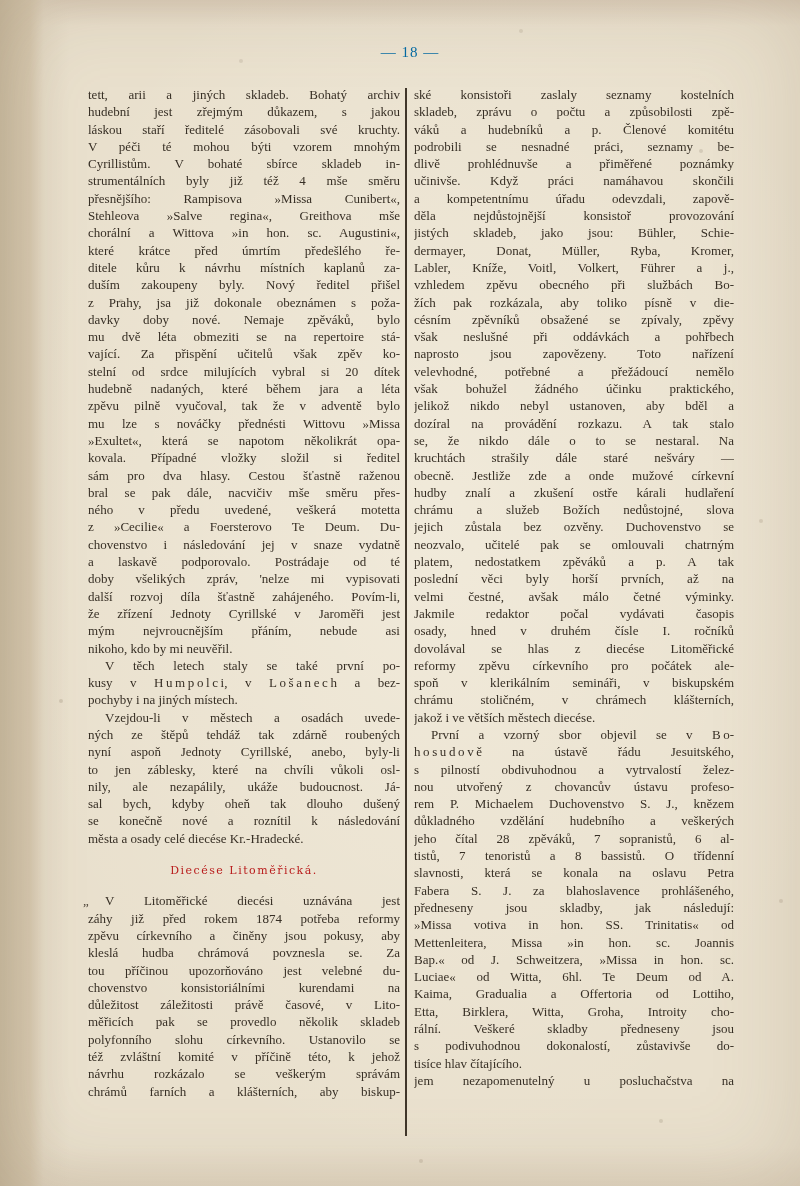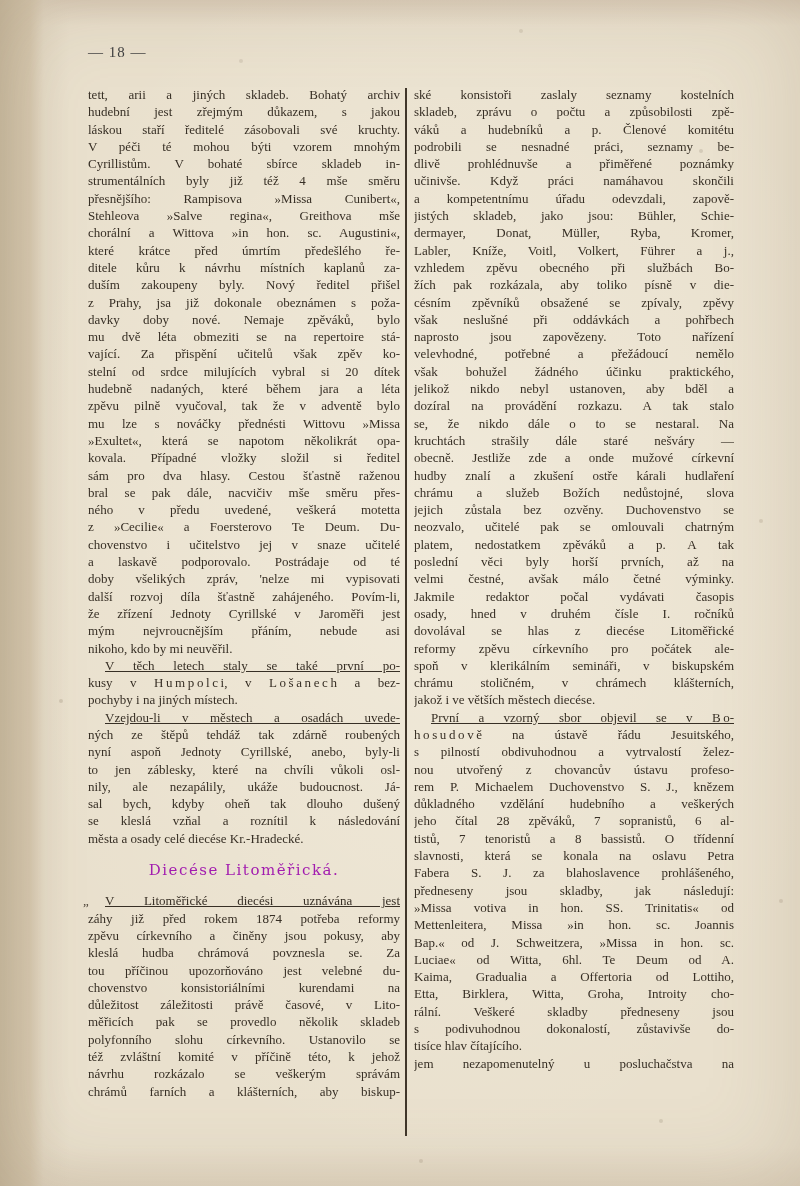--- a/index.html
+++ b/index.html
@@ -24,45 +24,45 @@
     pointer-events: none; background: transparent;
     box-shadow:
       120px 300px 0 1px rgba(90,74,52,0.18), 700px 150px 0 1px rgba(90,74,52,0.15),
       760px 520px 0 1px rgba(90,74,52,0.14), 60px 700px 0 1px rgba(90,74,52,0.16),
       420px 1160px 0 1px rgba(90,74,52,0.14), 240px 60px 0 1px rgba(90,74,52,0.12),
       660px 1120px 0 1px rgba(90,74,52,0.15), 160px 1020px 0 1px rgba(90,74,52,0.12),
       520px 30px 0 1px rgba(90,74,52,0.12), 780px 900px 0 1px rgba(90,74,52,0.14);
   }
   .pageno {
     position: absolute; top: 44px; left: 88px; width: 644px;
-    font-size: 15px; letter-spacing: 1px;
-    color: #404040;
+    text-align: center; font-size: 15px; letter-spacing: 1px;
+    color: #0369a1;
   }
   .divider {
     position: absolute; left: 405px; top: 88px;
     width: 2px; height: 1048px; background: #40362a;
   }
   .col {
     position: absolute; top: 86px;
     font-size: 13px; line-height: 17.3px;
     color: #372f25;
   }
   .col-left  { left: 88px;  width: 312px; }
   .col-right { left: 414px; width: 320px; }
   .line {
     height: 17.3px; overflow: hidden;
     text-align: justify; text-align-last: justify;
   }
   .line.end    { text-align-last: left; }
-  .line.indent { text-indent: 17px; text-decoration: underline; }
+  .line.indent { text-indent: 17px; }
   .heading {
     text-align: center; text-align-last: center;
     font-family: "DejaVu Serif", serif;
-    font-size: 15px; letter-spacing: 1.5px;
-    color: #a21caf;
+    font-size: 11px; letter-spacing: 1.5px;
+    color: #b91c1c;
     margin: 15px 0 13px;
   }
   .margin-artifact {
     position: absolute; left: 83px; top: 893px;
     font-size: 13px; color: #4a4034;
   }
 </style>
 </head>
 <body>
 
@@ -93,37 +93,37 @@
     <div class="line">stelní od srdce milujících vybral si 20 dítek</div>
     <div class="line">hudebně nadaných, které během jara a léta</div>
     <div class="line">zpěvu pilně vyučoval, tak že v adventě bylo</div>
     <div class="line">mu lze s nováčky přednésti Wittovu »Missa</div>
     <div class="line">»Exultet«, která se napotom několikrát opa-</div>
     <div class="line">kovala. Případné vložky složil si ředitel</div>
     <div class="line">sám pro dva hlasy. Cestou šťastně raženou</div>
     <div class="line">bral se pak dále, nacvičiv mše směru přes-</div>
     <div class="line">ného v předu uvedené, veškerá motetta</div>
     <div class="line">z »Cecilie« a Foersterovo Te Deum. Du-</div>
-    <div class="line">chovenstvo i učitelstvo jej v snaze učitelé</div>
+    <div class="line">chovenstvo i následování jej v snaze vydatně</div>
     <div class="line">a laskavě podporovalo. Postrádaje od té</div>
     <div class="line">doby všelikých zpráv, 'nelze mi vypisovati</div>
     <div class="line">další rozvoj díla šťastně zahájeného. Povím-li,</div>
     <div class="line">že zřízení Jednoty Cyrillské v Jaroměři jest</div>
     <div class="line">mým nejvroucnějším přáním, nebude asi</div>
     <div class="line end">nikoho, kdo by mi neuvěřil.</div>
     <div class="line indent">V těch letech staly se také první po-</div>
     <div class="line">kusy v H u m p o l c i, v L o š a n e c h a bez-</div>
     <div class="line end">pochyby i na jiných místech.</div>
     <div class="line indent">Vzejdou-li v městech a osadách uvede-</div>
     <div class="line">ných ze štěpů tehdáž tak zdárně roubených</div>
     <div class="line">nyní aspoň Jednoty Cyrillské, anebo, byly-li</div>
     <div class="line">to jen záblesky, které na chvíli vůkoli osl-</div>
     <div class="line">nily, ale nezapálily, ukáže budoucnost. Já-</div>
     <div class="line">sal bych, kdyby oheň tak dlouho dušený</div>
-    <div class="line">se kleslá vzňal a roznítil k následování</div>
+    <div class="line">se konečně nové a roznítil k následování</div>
     <div class="line end">města a osady celé diecése Kr.-Hradecké.</div>
     <div class="heading">Diecése Litoměřická.</div>
     <div class="line indent">V Litoměřické diecési uznávána jest</div>
     <div class="line">záhy již před rokem 1874 potřeba reformy</div>
     <div class="line">zpěvu církevního a činěny jsou pokusy, aby</div>
     <div class="line">kleslá hudba chrámová povznesla se. Za</div>
     <div class="line">tou příčinou upozorňováno jest velebné du-</div>
     <div class="line">chovenstvo konsistoriálními kurendami na</div>
     <div class="line">důležitost záležitosti právě časové, v Lito-</div>
     <div class="line">měřicích pak se provedlo několik skladeb</div>
@@ -133,20 +133,21 @@
     <div class="line">chrámů farních a klášterních, aby biskup-</div>
   </div>
 <div class="col col-right">
     <div class="line">ské konsistoři zaslaly seznamy kostelních</div>
     <div class="line">skladeb, zprávu o počtu a způsobilosti zpě-</div>
     <div class="line">váků a hudebníků a p. Členové komitétu</div>
     <div class="line">podrobili se nesnadné práci, seznamy be-</div>
     <div class="line">dlivě prohlédnuvše a přiměřené poznámky</div>
     <div class="line">učinivše. Když práci namáhavou skončili</div>
     <div class="line">a kompetentnímu úřadu odevzdali, zapově-</div>
+    <div class="line">děla nejdůstojnější konsistoř provozování</div>
     <div class="line">jistých skladeb, jako jsou: Bühler, Schie-</div>
     <div class="line">dermayer, Donat, Müller, Ryba, Kromer,</div>
     <div class="line">Labler, Kníže, Voitl, Volkert, Führer a j.,</div>
     <div class="line">vzhledem zpěvu obecného při službách Bo-</div>
     <div class="line">žích pak rozkázala, aby toliko písně v die-</div>
     <div class="line">césním zpěvníků obsažené se zpívaly, zpěvy</div>
     <div class="line">však neslušné při oddávkách a pohřbech</div>
     <div class="line">naprosto jsou zapovězeny. Toto nařízení</div>
     <div class="line">velevhodné, potřebné a přežádoucí nemělo</div>
     <div class="line">však bohužel žádného účinku praktického,</div>

